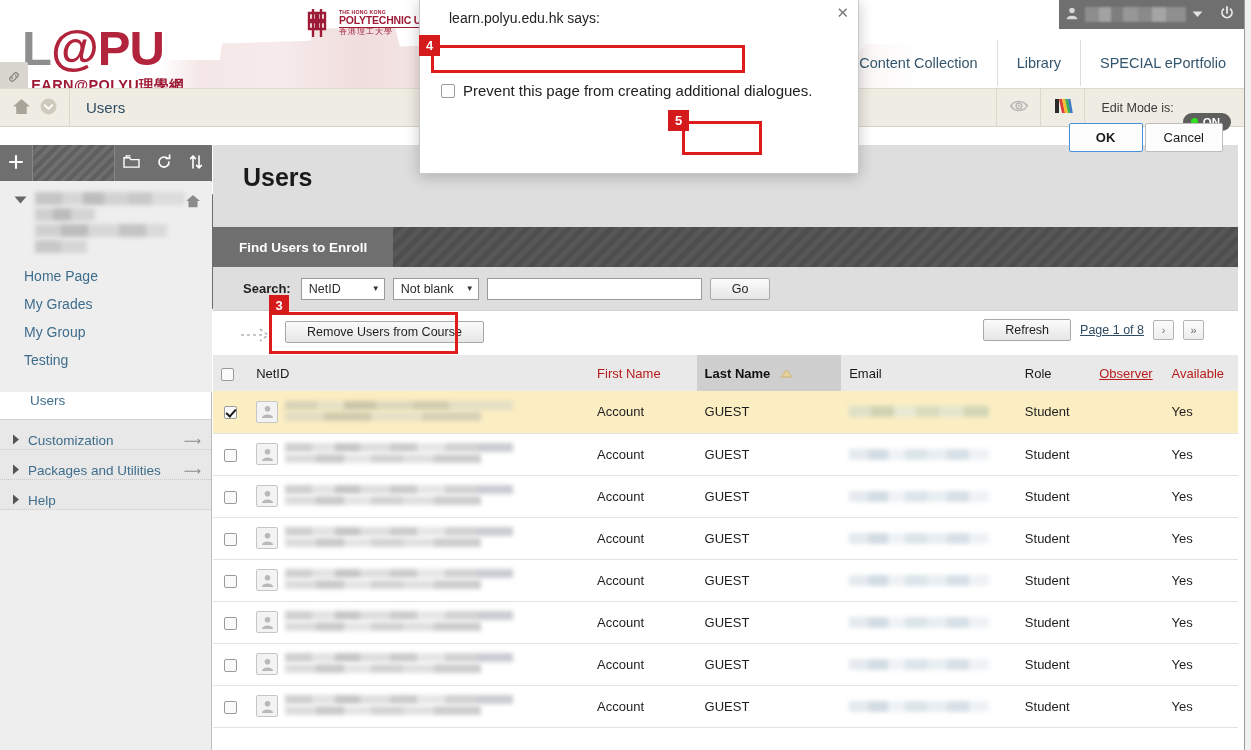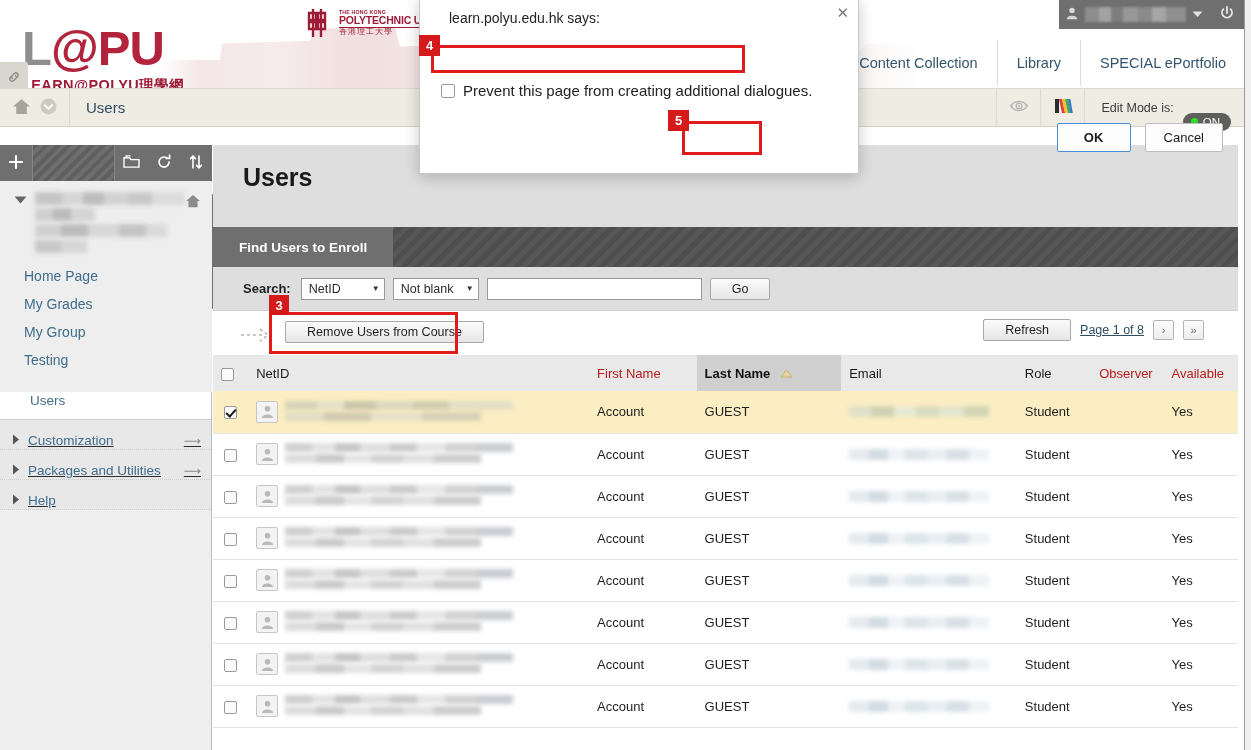--- a/index.html
+++ b/index.html
@@ -47,21 +47,21 @@
   #powerbox { position:absolute; right:0; top:0; width:36px; height:29px; background:#6f6f6f; display:flex; align-items:center; justify-content:center; }
   #linkchip { position:absolute; left:0; top:62px; width:28px; height:32px; background:#d8d6cf; display:flex; align-items:center; justify-content:center; border-radius:0 2px 2px 0; }
 
   
   #crumbbar { position:absolute; left:0; top:88px; width:1245px; height:39px; background:#efece3; border-top:1px solid #ddd9cc; border-bottom:1px solid #d6d2c4; display:flex; align-items:center; }
   #crumb-left { width:70px; height:39px; display:flex; align-items:center; justify-content:center; gap:9px; border-right:1px solid #dcd8cb; }
   #crumb-title { padding-left:16px; font-size:15px; color:#2e4c63; }
   #crumbbar .right { margin-left:auto; display:flex; align-items:center; height:39px; }
   #crumbbar .ricon { width:44px; height:39px; display:flex; align-items:center; justify-content:center; border-left:1px solid #dcd8cb; }
   #editmode { display:flex; align-items:center; gap:9px; padding:0 14px 0 16px; border-left:1px solid #dcd8cb; height:39px; font-size:12.5px; color:#3a3a3a; }
-  .toggle { background:#5e5e5c; color:#fff; font-weight:normal; font-size:11.5px; border-radius:11px; padding:3px 11px 3px 8px; display:flex; align-items:center; gap:5px;margin-top:28px; }
+  .toggle { background:#5e5e5c; color:#fff; font-weight:bold; font-size:11.5px; border-radius:11px; padding:3px 11px 3px 8px; display:flex; align-items:center; gap:5px;margin-top:28px; }
   .toggle .dot { width:7px; height:7px; border-radius:50%; background:#2fe11e; }
 
   
   #sidebar { position:absolute; left:0; top:145px; width:212px; bottom:0; background:#eeeeee; border-right:1px solid #bdbdbd; border-top:1px solid #cfcfcf; }
   #sb-toolbar { position:absolute; left:0; top:-1px; width:212px; height:36px; background:#6f6f6f; display:flex; align-items:center; }
   #sb-toolbar .tb { width:38px; height:36px; display:flex; align-items:center; justify-content:center; color:#fff; }
   #sb-hatch { width:98px; height:36px;
         background:repeating-linear-gradient(135deg,#5f5f5f 0 4px,#6e6e6e 4px 8px);
         border-left:1px solid #868686; border-right:1px solid #868686; }
   #sb-scroll { position:absolute; right:-7px; top:48px; width:7px; height:115px; background:#6f6f6f; border-radius:2px; }
@@ -72,21 +72,21 @@
   #sb-courseblock { flex:1; margin-left:2px; }
   #sb-courseblock div { height:13px; margin-bottom:3px; }
   .bl-a { width:150px; background:linear-gradient(to right,#c5c5c5 0 18%,#d6d6d6 18% 32%,#bdbdbd 32% 46%,#d2d2d2 46% 62%,#c9c9c9 62% 78%,#dcdcdc 78% 100%); }
   .bl-b { width:60px;  background:linear-gradient(to right,#cfcfcf 0 30%,#bbbbbb 30% 60%,#d4d4d4 60% 100%); }
   .bl-c { width:132px; background:linear-gradient(to right,#d0d0d0 0 20%,#bcbcbc 20% 40%,#d7d7d7 40% 64%,#c4c4c4 64% 84%,#dadada 84% 100%); }
   .bl-d { width:52px;  background:linear-gradient(to right,#c8c8c8 0 50%,#d6d6d6 50% 100%); }
   #sb-links { padding:6px 0 10px 0; }
   #sb-links a { display:block; color:#3f6d8c; text-decoration:none; font-size:14px; padding:6px 0 6px 24px; }
 
   #cmhead { border-top:1px solid #d6d6d6; padding:16px 0 8px 24px; font-size:10.5px; letter-spacing:2.2px; color:#6b6b6b; font-weight:bold; }
-  .cmrow { display:flex; align-items:center; height:30px; padding:12px 10px 0 8px; border-bottom:1px dotted #cacaca; background:#e8e8e8;text-decoration:underline; }
+  .cmrow { display:flex; align-items:center; height:30px; padding:12px 10px 0 8px; border-bottom:1px dotted #cacaca; background:#e8e8e8; }
   .cmrow.open { background:#ffffff; border-bottom:none; }
   .cmrow .tri { width:16px; text-align:center; color:#555; font-size:9px; }
   .cmrow .lbl { flex:1; font-size:13.5px; color:#3f6d8c; padding-left:4px; }
   .cmrow.hdr .lbl { color:#1d1d1d; font-weight:bold; }
   .cmrow .arr { color:#8a8a8a; font-size:12px; }
   .subitem { background:#ffffff; padding:2px 0 2px 30px; }
   .subitem a { display:block; color:#3f6d8c; text-decoration:none; font-size:13.5px; padding:3px 0; }
   #cmgroup-sep { height:1px; background:#cfcfcf; }
 
   
@@ -118,21 +118,21 @@
   table#users th.k { color:#1a1a1a; }
   table#users th.sorted { background:#cfcfcf; color:#111; font-weight:bold; }
   table#users td { height:42px; font-size:13px; color:#1e1e1e; padding:0 8px; border-bottom:1px solid #e3e3e3; }
   tr.selected td { background:#fbeec3; border-bottom:1px solid #f0e3b4; }
   .col-cb { width:34px; text-align:center; }
   .col-netid { width:330px; }
   .col-fn { width:104px; }
   .col-ln { width:140px; }
   .col-em { width:170px; }
   .col-role { width:72px; }
-  .col-obs { width:70px; }
+  .col-obs { width:70px;text-decoration:underline; }
   .col-av  { width:72px; }
   .cbx { width:13px; height:13px; border:1px solid #9a9a9a; background:#fafafa; border-radius:2px; display:inline-block; vertical-align:middle; position:relative; }
   .cbx.checked::after { content:""; position:absolute; left:3px; top:0px; width:4px; height:8px; border:solid #1a1a1a; border-width:0 2px 2px 0; transform:rotate(42deg); }
   .netcell { display:flex; align-items:center; gap:7px; }
   .avatar { width:22px; height:22px; border:1px solid #c6c6c6; background:#f3f3f3; border-radius:2px; display:flex; align-items:center; justify-content:center; flex:none; }
   .netblur { flex:1; max-width:228px; }
   .netblur div { height:9px; margin-bottom:2px; filter:blur(2px); }
   .nb1 { background:linear-gradient(to right,#cfcfcf 0 12%,#e2e2e2 12% 22%,#c6c6c6 22% 33%,#dedede 33% 46%,#cbcbcb 46% 58%,#e6e6e6 58% 70%,#d2d2d2 70% 84%,#c9ccd2 84% 100%); }
   .nb2 { background:linear-gradient(to right,#dcdcdc 0 16%,#cacaca 16% 30%,#e4e4e4 30% 44%,#d3d3d3 44% 60%,#e0e0e0 60% 76%,#cdcdcd 76% 100%); width:86%; }
   tr.selected .nb1 { background:linear-gradient(to right,#d8d2b8 0 14%,#e6e0c6 14% 26%,#cbc5aa 26% 40%,#ddd7bd 40% 56%,#d1cbb0 56% 72%,#e4dec4 72% 100%); }
@@ -143,21 +143,21 @@
 
   
   #dlg { position:absolute; left:419px; top:-1px; width:440px; height:175px; background:#ffffff; border:1px solid #c9c9c9; border-top:none; box-shadow:0 3px 14px rgba(0,0,0,.22); z-index:60; }
   #dlg-close { position:absolute; right:9px; top:5px; color:#7a7a7a; font-size:15px; cursor:default; }
   #dlg-title { position:absolute; left:29px; top:11px; font-size:14px; color:#222; }
   #dlg-msg { position:absolute; left:30px; top:48px; font-size:13.5px; color:#222; }
   #ann4-box { position:absolute; left:431px; top:45px; width:314px; height:28px; border:3px solid #e01b1b; z-index:61; }
   #ann4-tag { position:absolute; left:419px; top:35px; width:21px; height:21px; background:#d41a1a; color:#fff; font-weight:bold; font-size:13px; display:flex; align-items:center; justify-content:center; z-index:62; }
   #dlg-check { position:absolute; left:441px; top:82px; display:flex; align-items:center; gap:8px; font-size:15px; color:#222; z-index:61; }
   .cbx2 { width:14px; height:14px; border:1px solid #9d9d9d; background:#fdfdfd; border-radius:2px; }
-  #dlg-buttons { position:absolute; right:21px; top:123px; display:flex; gap:14px; z-index:61; }
+  #dlg-buttons { position:absolute; right:21px; top:123px; display:flex; gap:2px; z-index:61; }
   .dlgbtn { min-width:74px; text-align:center; font-size:13px; padding:6px 18px; background:#fdfdfd; border:1px solid #bdbdbd; border-radius:2px; color:#1b1b1b; }
   .dlgbtn.primary { border:1px solid #4a90d9; font-weight:bold; }
   #ann5-box { position:absolute; left:682px; top:121px; width:80px; height:34px; border:3px solid #e01b1b; z-index:63; }
   #ann5-tag { position:absolute; left:668px; top:110px; width:21px; height:21px; background:#d41a1a; color:#fff; font-weight:bold; font-size:13px; display:flex; align-items:center; justify-content:center; z-index:64; }
 </style>
 </head>
 <body>
 
 <div id="page">
 

